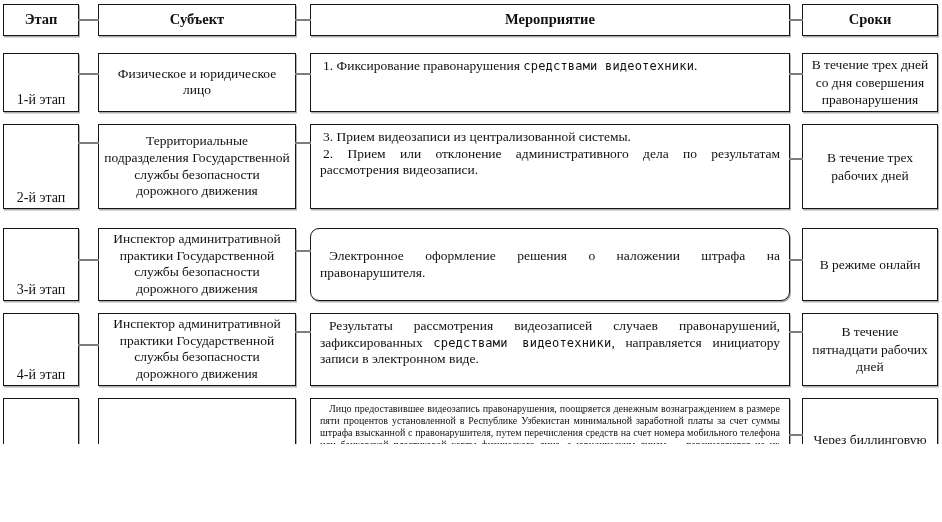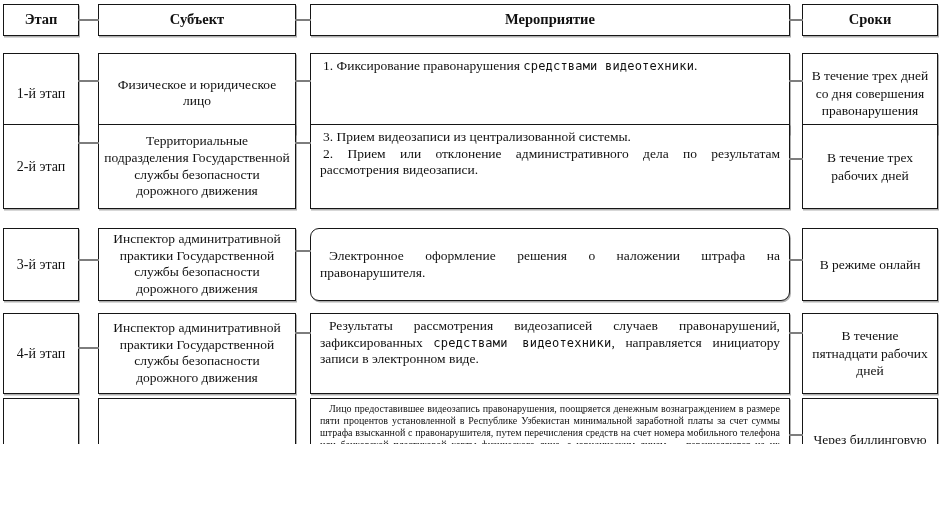--- a/index.html
+++ b/index.html
@@ -11,23 +11,23 @@
     position:absolute; left:3px; width:935px;
     display:grid; grid-template-columns:76px 19px 198px 14px 480px 12px 136px;
   }
   .box {
     border:1.5px solid #161616; background:#ffffff; box-sizing:border-box;
     display:flex; align-items:center; justify-content:center;
     text-align:center; font-size:13.5px; line-height:1.24; padding:2px 5px;
     box-shadow:1px 1.5px 0 rgba(110,110,110,0.55);
   }
   .header-row .box { font-weight:bold; font-size:14.5px; }
-  .stage-box { font-size:14px; }
+  .stage-box { font-size:14px;align-items:flex-end; }
   .subject-box { line-height:1.24; }
-  .terms-box { line-height:1.3; padding:13px 6px;align-items:center; }
+  .terms-box { line-height:1.3; padding:2px 6px;align-items:center; }
   .activity-box {
     flex-direction:column; align-items:flex-start; justify-content:flex-start;
     text-align:left; padding:4px 9px 3px 9px;
   }
   .activity-box.v-center { justify-content:center;border-radius:9px; }
   .activity-box p { margin:0; width:100%; text-align:justify; }
   p.item { text-indent:3px; }
   p.para { text-indent:9px; }
   .row5 .activity-box { font-size:10px; line-height:1.21; }
   .alt {

